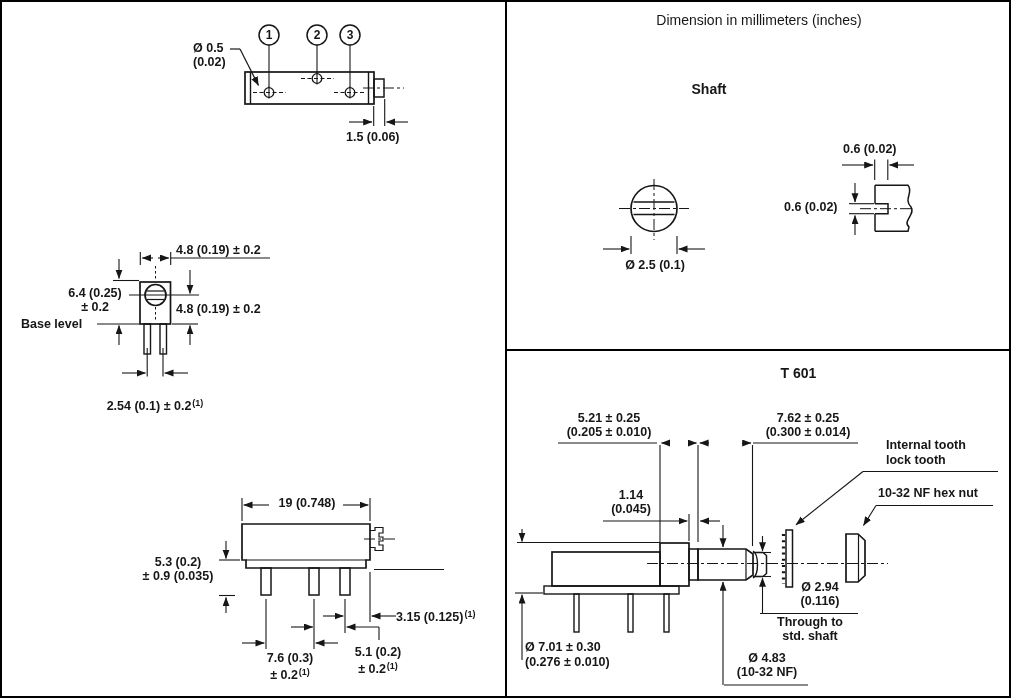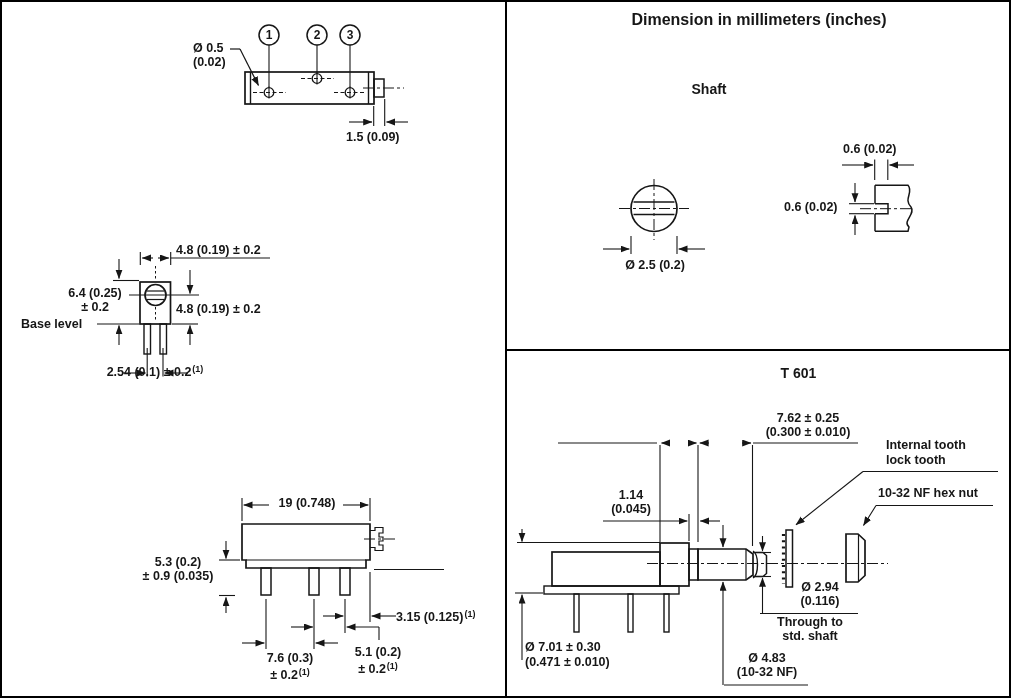--- a/index.html
+++ b/index.html
@@ -16,21 +16,21 @@
   svg.draw .dsh{stroke-width:1;stroke-dasharray:4,2.5}
   svg.draw .dsh2{stroke-width:1;stroke-dasharray:2.5,2.5}
   svg.draw .hole{stroke-width:1.3;fill:#fff}
   svg.draw .bal{stroke-width:1.5;fill:#fff}
   svg.draw .teeth{stroke-width:3.2;stroke-dasharray:2,4.2}
   svg.draw .arr{marker-end:url(#ah)}
   svg.draw .fill{fill:#161616;stroke:none}
   .lbl{position:absolute;font-size:12.5px;font-weight:bold;color:#161616;line-height:14px;white-space:nowrap}
   .lh15{line-height:15px}
   .ctr{text-align:center}
-  .title{font-size:16px;font-weight:bold}
+  .title{font-size:14px;font-weight:normal}
   .hdg{font-size:14px}
   .balloon-digit{position:absolute;width:20px;text-align:center;font-size:12px;font-weight:bold;color:#161616}
   sup.note{font-size:9px;font-weight:bold;position:relative;top:0;vertical-align:4px;margin-left:1px}
 </style>
 </head>
 <body>
 
 <div class="page">
   <div class="divider-v"></div>
   <div class="divider-h"></div>
@@ -205,30 +205,30 @@
     </g>
   </svg>
 
   <div class="lbl" style="left:191px;top:39px">
     <div>Ø 0.5</div>
     <div>(0.02)</div>
   </div>
   <div class="balloon-digit" style="left:257px;top:26px">1</div>
   <div class="balloon-digit" style="left:305px;top:26px">2</div>
   <div class="balloon-digit" style="left:338px;top:26px">3</div>
-  <div class="lbl" style="left:344px;top:128px">1.5 (0.09)</div>
+  <div class="lbl" style="left:344px;top:128px">1.5 (0.06)</div>
 
   <div class="lbl" style="left:174px;top:241px">4.8 (0.19) ± 0.2</div>
   <div class="lbl ctr" style="left:60px;top:284px;width:66px">
     <div>6.4 (0.25)</div>
     <div>± 0.2</div>
   </div>
   <div class="lbl" style="left:174px;top:300px">4.8 (0.19) ± 0.2</div>
   <div class="lbl" style="left:19px;top:315px">Base level</div>
-  <div class="lbl ctr" style="left:92px;top:360px;width:122px">
+  <div class="lbl ctr" style="left:92px;top:394px;width:122px">
     <span>2.54 (0.1) ± 0.2</span><sup class="note">(1)</sup>
   </div>
 
   <div class="lbl ctr" style="left:245px;top:494px;width:120px">19 (0.748)</div>
   <div class="lbl ctr" style="left:132px;top:553px;width:88px">
     <div>5.3 (0.2)</div>
     <div>± 0.9 (0.035)</div>
   </div>
   <div class="lbl" style="left:394px;top:605px">
     <span>3.15 (0.125)</span><sup class="note">(1)</sup>
@@ -239,45 +239,49 @@
   </div>
   <div class="lbl ctr" style="left:344px;top:643px;width:64px">
     <div>5.1 (0.2)</div>
     <div><span>± 0.2</span><sup class="note">(1)</sup></div>
   </div>
 
   <div class="lbl title ctr" style="left:505px;top:11px;width:504px">Dimension in millimeters (inches)</div>
   <div class="lbl hdg ctr" style="left:505px;top:80px;width:404px">Shaft</div>
   <div class="lbl" style="left:841px;top:140px">0.6 (0.02)</div>
   <div class="lbl" style="left:782px;top:198px">0.6 (0.02)</div>
-  <div class="lbl ctr" style="left:611px;top:256px;width:84px">Ø 2.5 (0.2)</div>
+  <div class="lbl ctr" style="left:611px;top:256px;width:84px">Ø 2.5 (0.1)</div>
 
   <div class="lbl hdg ctr" style="left:505px;top:364px;width:583px">T 601</div>
+  <div class="lbl ctr" style="left:546px;top:409px;width:122px">
+    <div>5.21 ± 0.25</div>
+    <div>(0.205 ± 0.010)</div>
+  </div>
   <div class="lbl ctr" style="left:745px;top:409px;width:122px">
     <div>7.62 ± 0.25</div>
-    <div>(0.300 ± 0.010)</div>
+    <div>(0.300 ± 0.014)</div>
   </div>
   <div class="lbl lh15" style="left:884px;top:436px">
     <div>Internal tooth</div>
     <div>lock tooth</div>
   </div>
   <div class="lbl" style="left:876px;top:484px">10-32 NF hex nut</div>
   <div class="lbl ctr" style="left:596px;top:486px;width:66px">
     <div>1.14</div>
     <div>(0.045)</div>
   </div>
   <div class="lbl ctr" style="left:782px;top:578px;width:72px">
     <div>Ø 2.94</div>
     <div>(0.116)</div>
   </div>
   <div class="lbl ctr" style="left:766px;top:613px;width:84px">
     <div>Through to</div>
     <div>std. shaft</div>
   </div>
   <div class="lbl lh15" style="left:523px;top:638px">
     <div>Ø 7.01 ± 0.30</div>
-    <div>(0.471 ± 0.010)</div>
+    <div>(0.276 ± 0.010)</div>
   </div>
   <div class="lbl ctr" style="left:726px;top:649px;width:78px">
     <div>Ø 4.83</div>
     <div>(10-32 NF)</div>
   </div>
 </div>
 
 </body></html>

